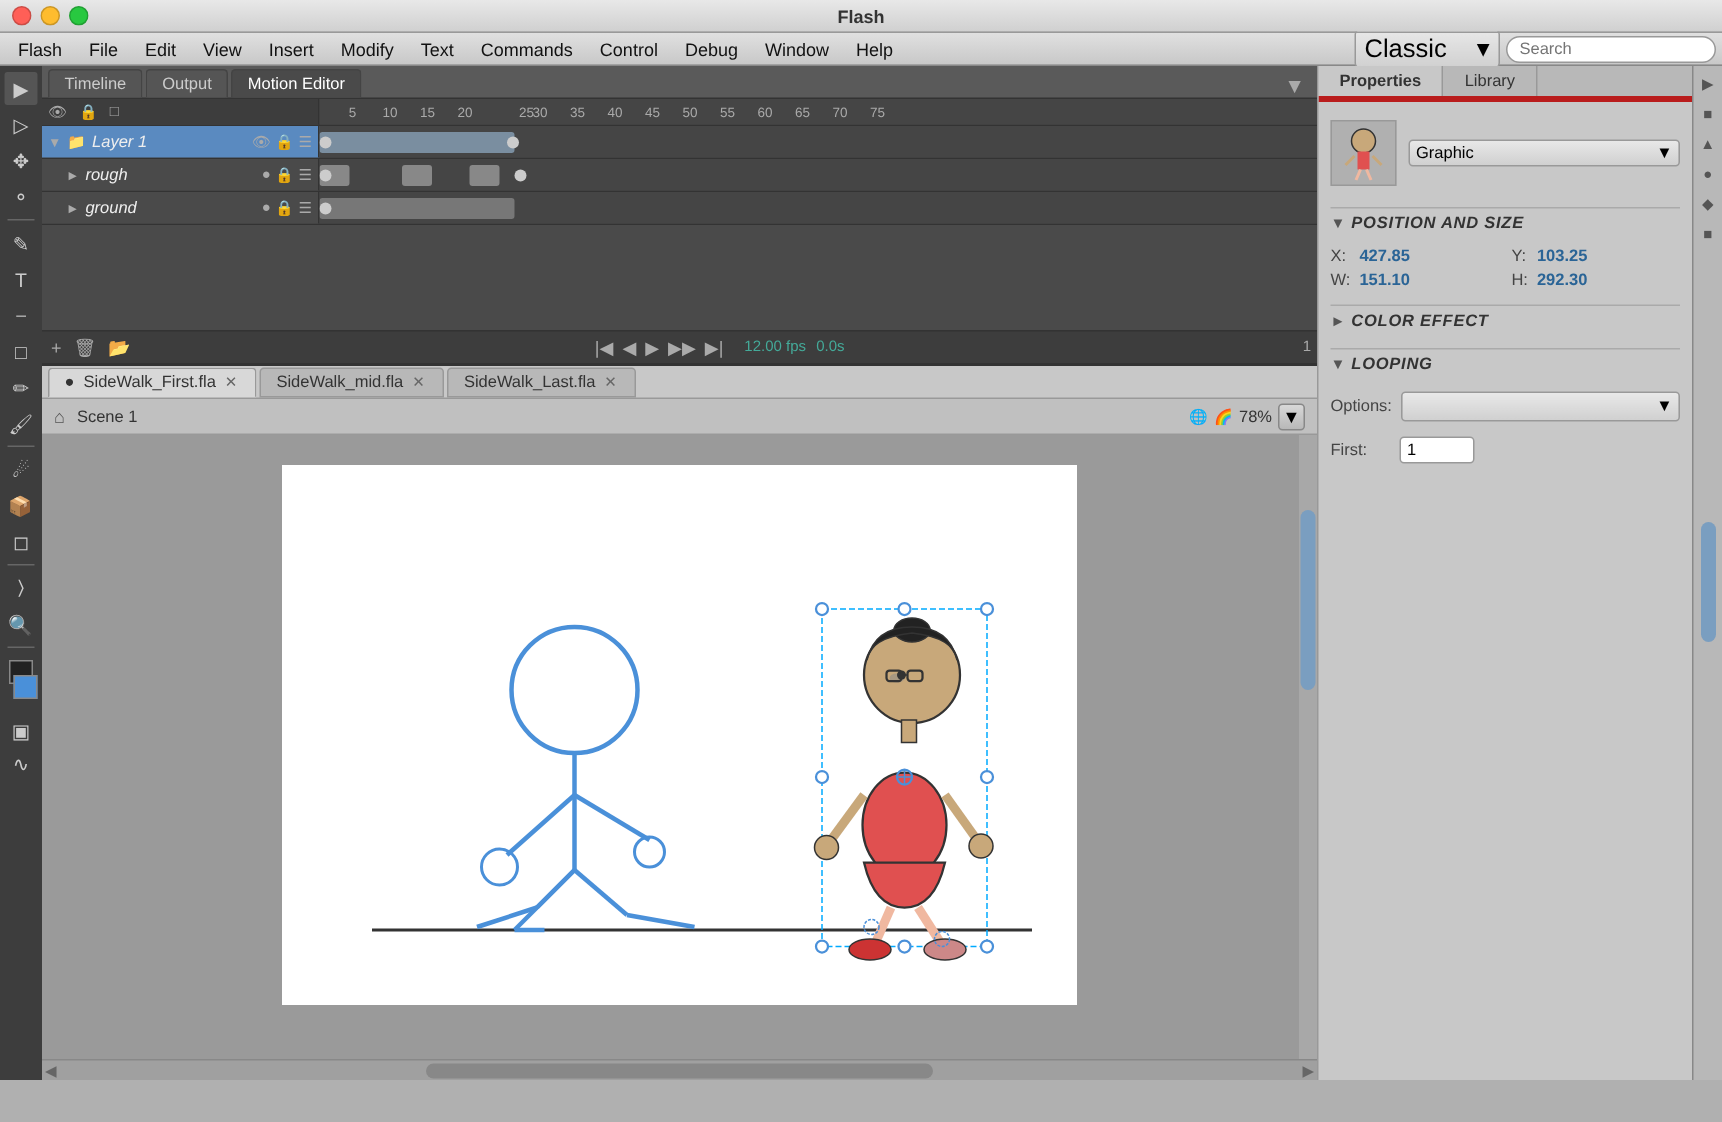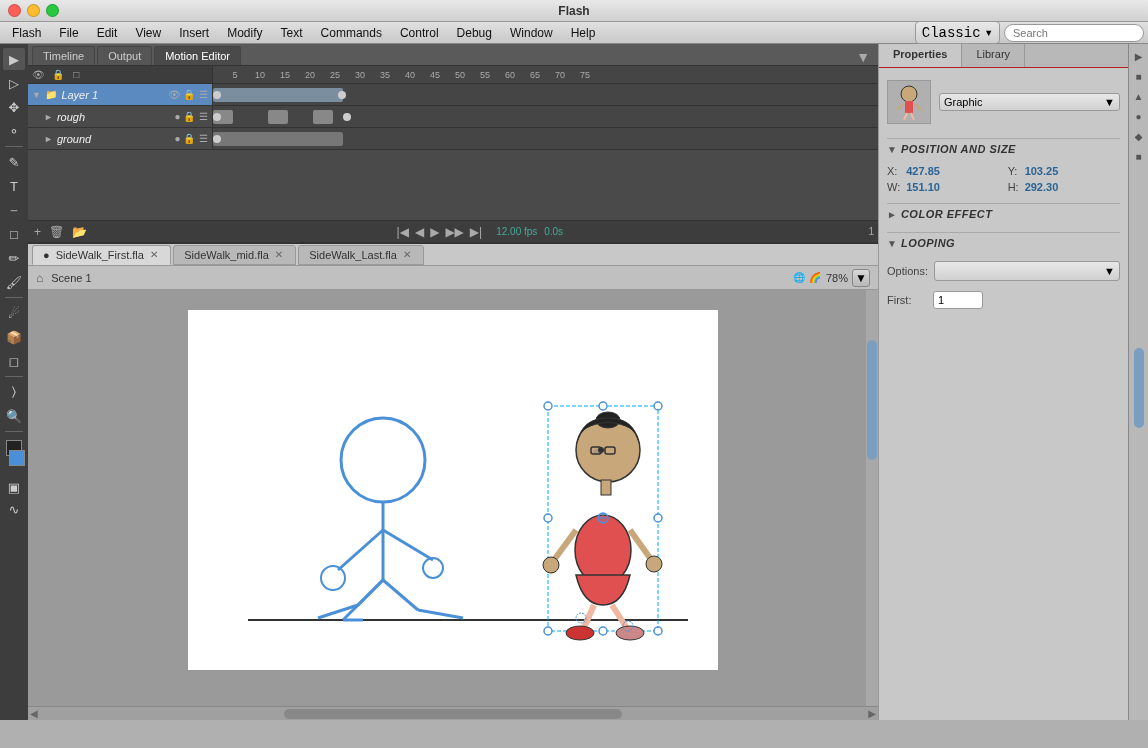--- a/index.html
+++ b/index.html
@@ -41,26 +41,25 @@
       display: flex;
       align-items: center;
       gap: 4px;
       margin-left: auto;
     }
     .workspace-dropdown {
       background: linear-gradient(to bottom, #e8e8e8, #d0d0d0);
       border: 1px solid #999;
       border-radius: 4px;
       padding: 2px 6px;
-      font-size: 14px;
-      cursor: pointer;
-      display: flex;
-      align-items: center;
-      gap: 4px;
-      font-family: Liberation Mono, monospace;
+      font-size: 17px;
+      cursor: pointer;
+      display: flex;
+      align-items: center;
+      gap: 20px;
     }
     .search-box {
       border: 1px solid #999;
       border-radius: 10px;
       padding: 2px 8px;
       font-size: 11px;
       background: white;
       width: 140px;
     }
 
@@ -320,21 +319,21 @@
       background: #c8c8c8;
       display: flex;
       flex-direction: column;
       border-left: 1px solid #999;
       flex-shrink: 0;
     }
     .right-panel-tabs {
       height: 24px;
       background: #b8b8b8;
       display: flex;
-      border-bottom: 1px solid #b91c1c;
+      border-bottom: 4px solid #b91c1c;
     }
     .right-tab {
       padding: 4px 14px;
       font-size: 11px;
       color: #333;
       cursor: pointer;
       border-right: 1px solid #999;
     }
     .right-tab.active { background: #c8c8c8; font-weight: bold; }
 
@@ -589,21 +588,21 @@
             <span class="layer-header-icon">👁</span>
             <span class="layer-header-icon">🔒</span>
             <span class="layer-header-icon">□</span>
           </div>
           <div class="frames-header">
 
             <span class="frame-number" style="left:12px;">5</span>
             <span class="frame-number" style="left:37px;">10</span>
             <span class="frame-number" style="left:62px;">15</span>
             <span class="frame-number" style="left:87px;">20</span>
-            <span class="frame-number" style="left:112px;">25</span>
+            <span class="frame-number" style="left:128px;">25</span>
             <span class="frame-number" style="left:137px;">30</span>
             <span class="frame-number" style="left:162px;">35</span>
             <span class="frame-number" style="left:187px;">40</span>
             <span class="frame-number" style="left:212px;">45</span>
             <span class="frame-number" style="left:237px;">50</span>
             <span class="frame-number" style="left:262px;">55</span>
             <span class="frame-number" style="left:287px;">60</span>
             <span class="frame-number" style="left:312px;">65</span>
             <span class="frame-number" style="left:337px;">70</span>
             <span class="frame-number" style="left:362px;">75</span>

